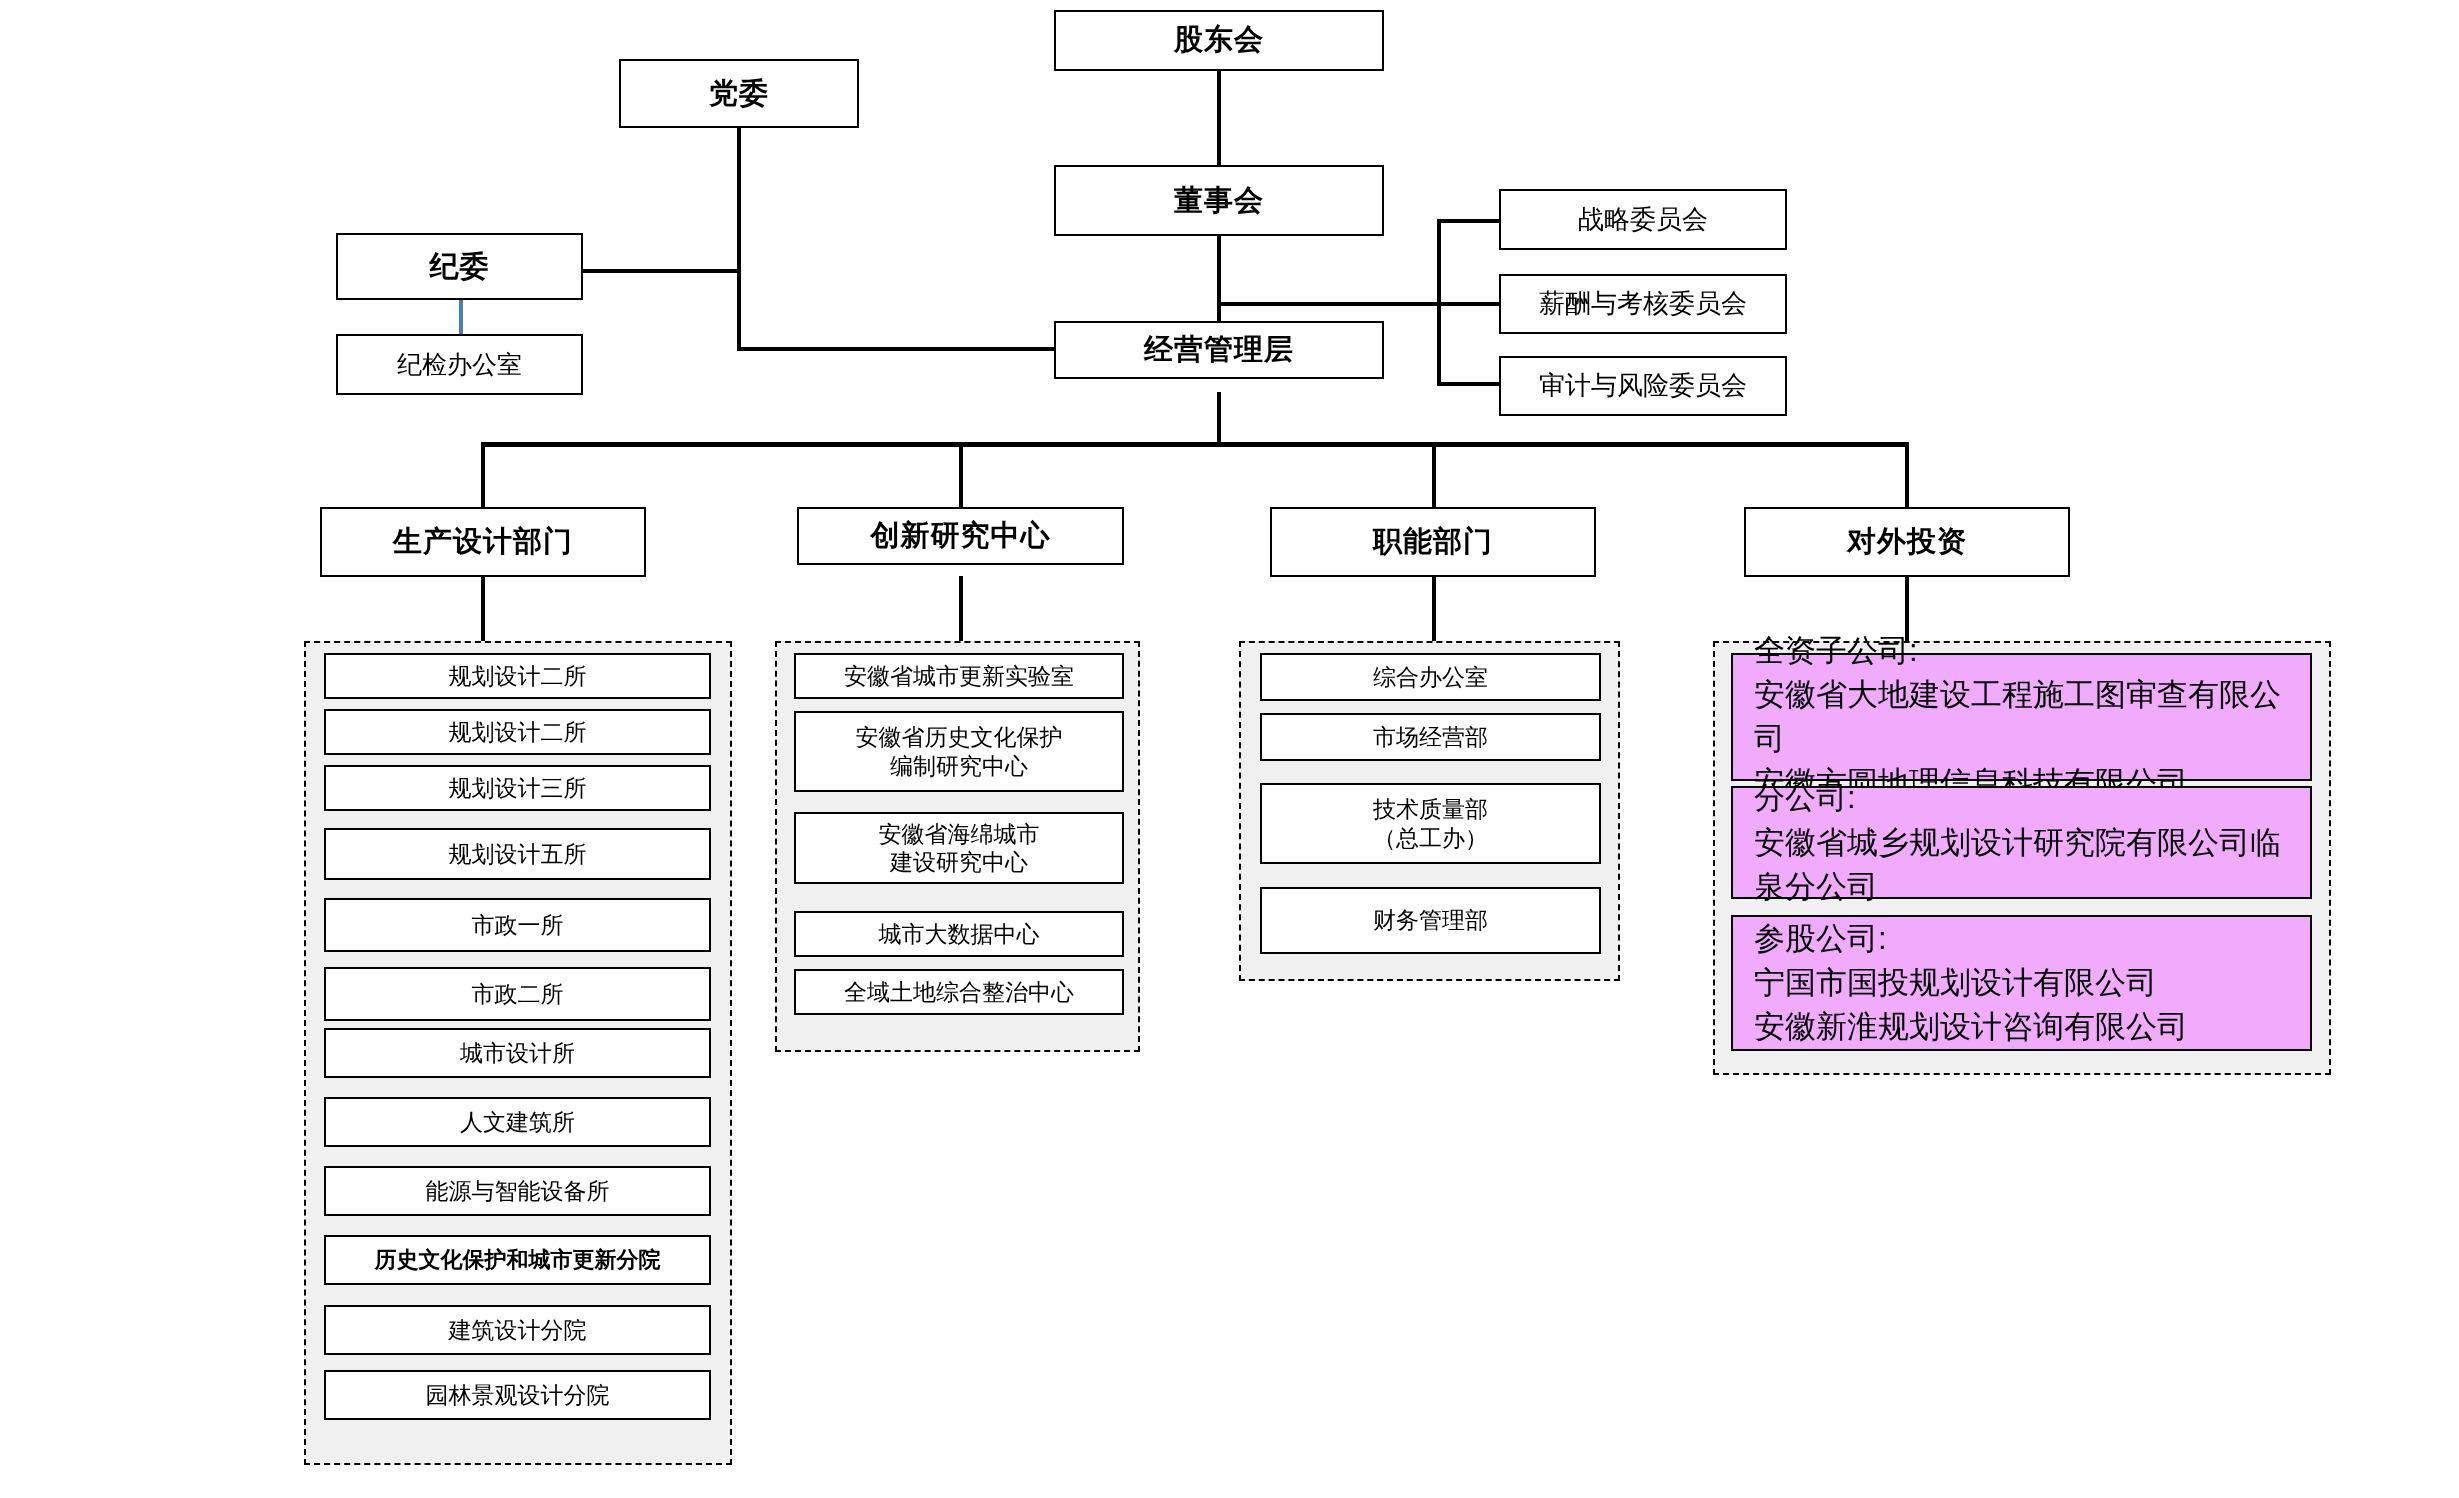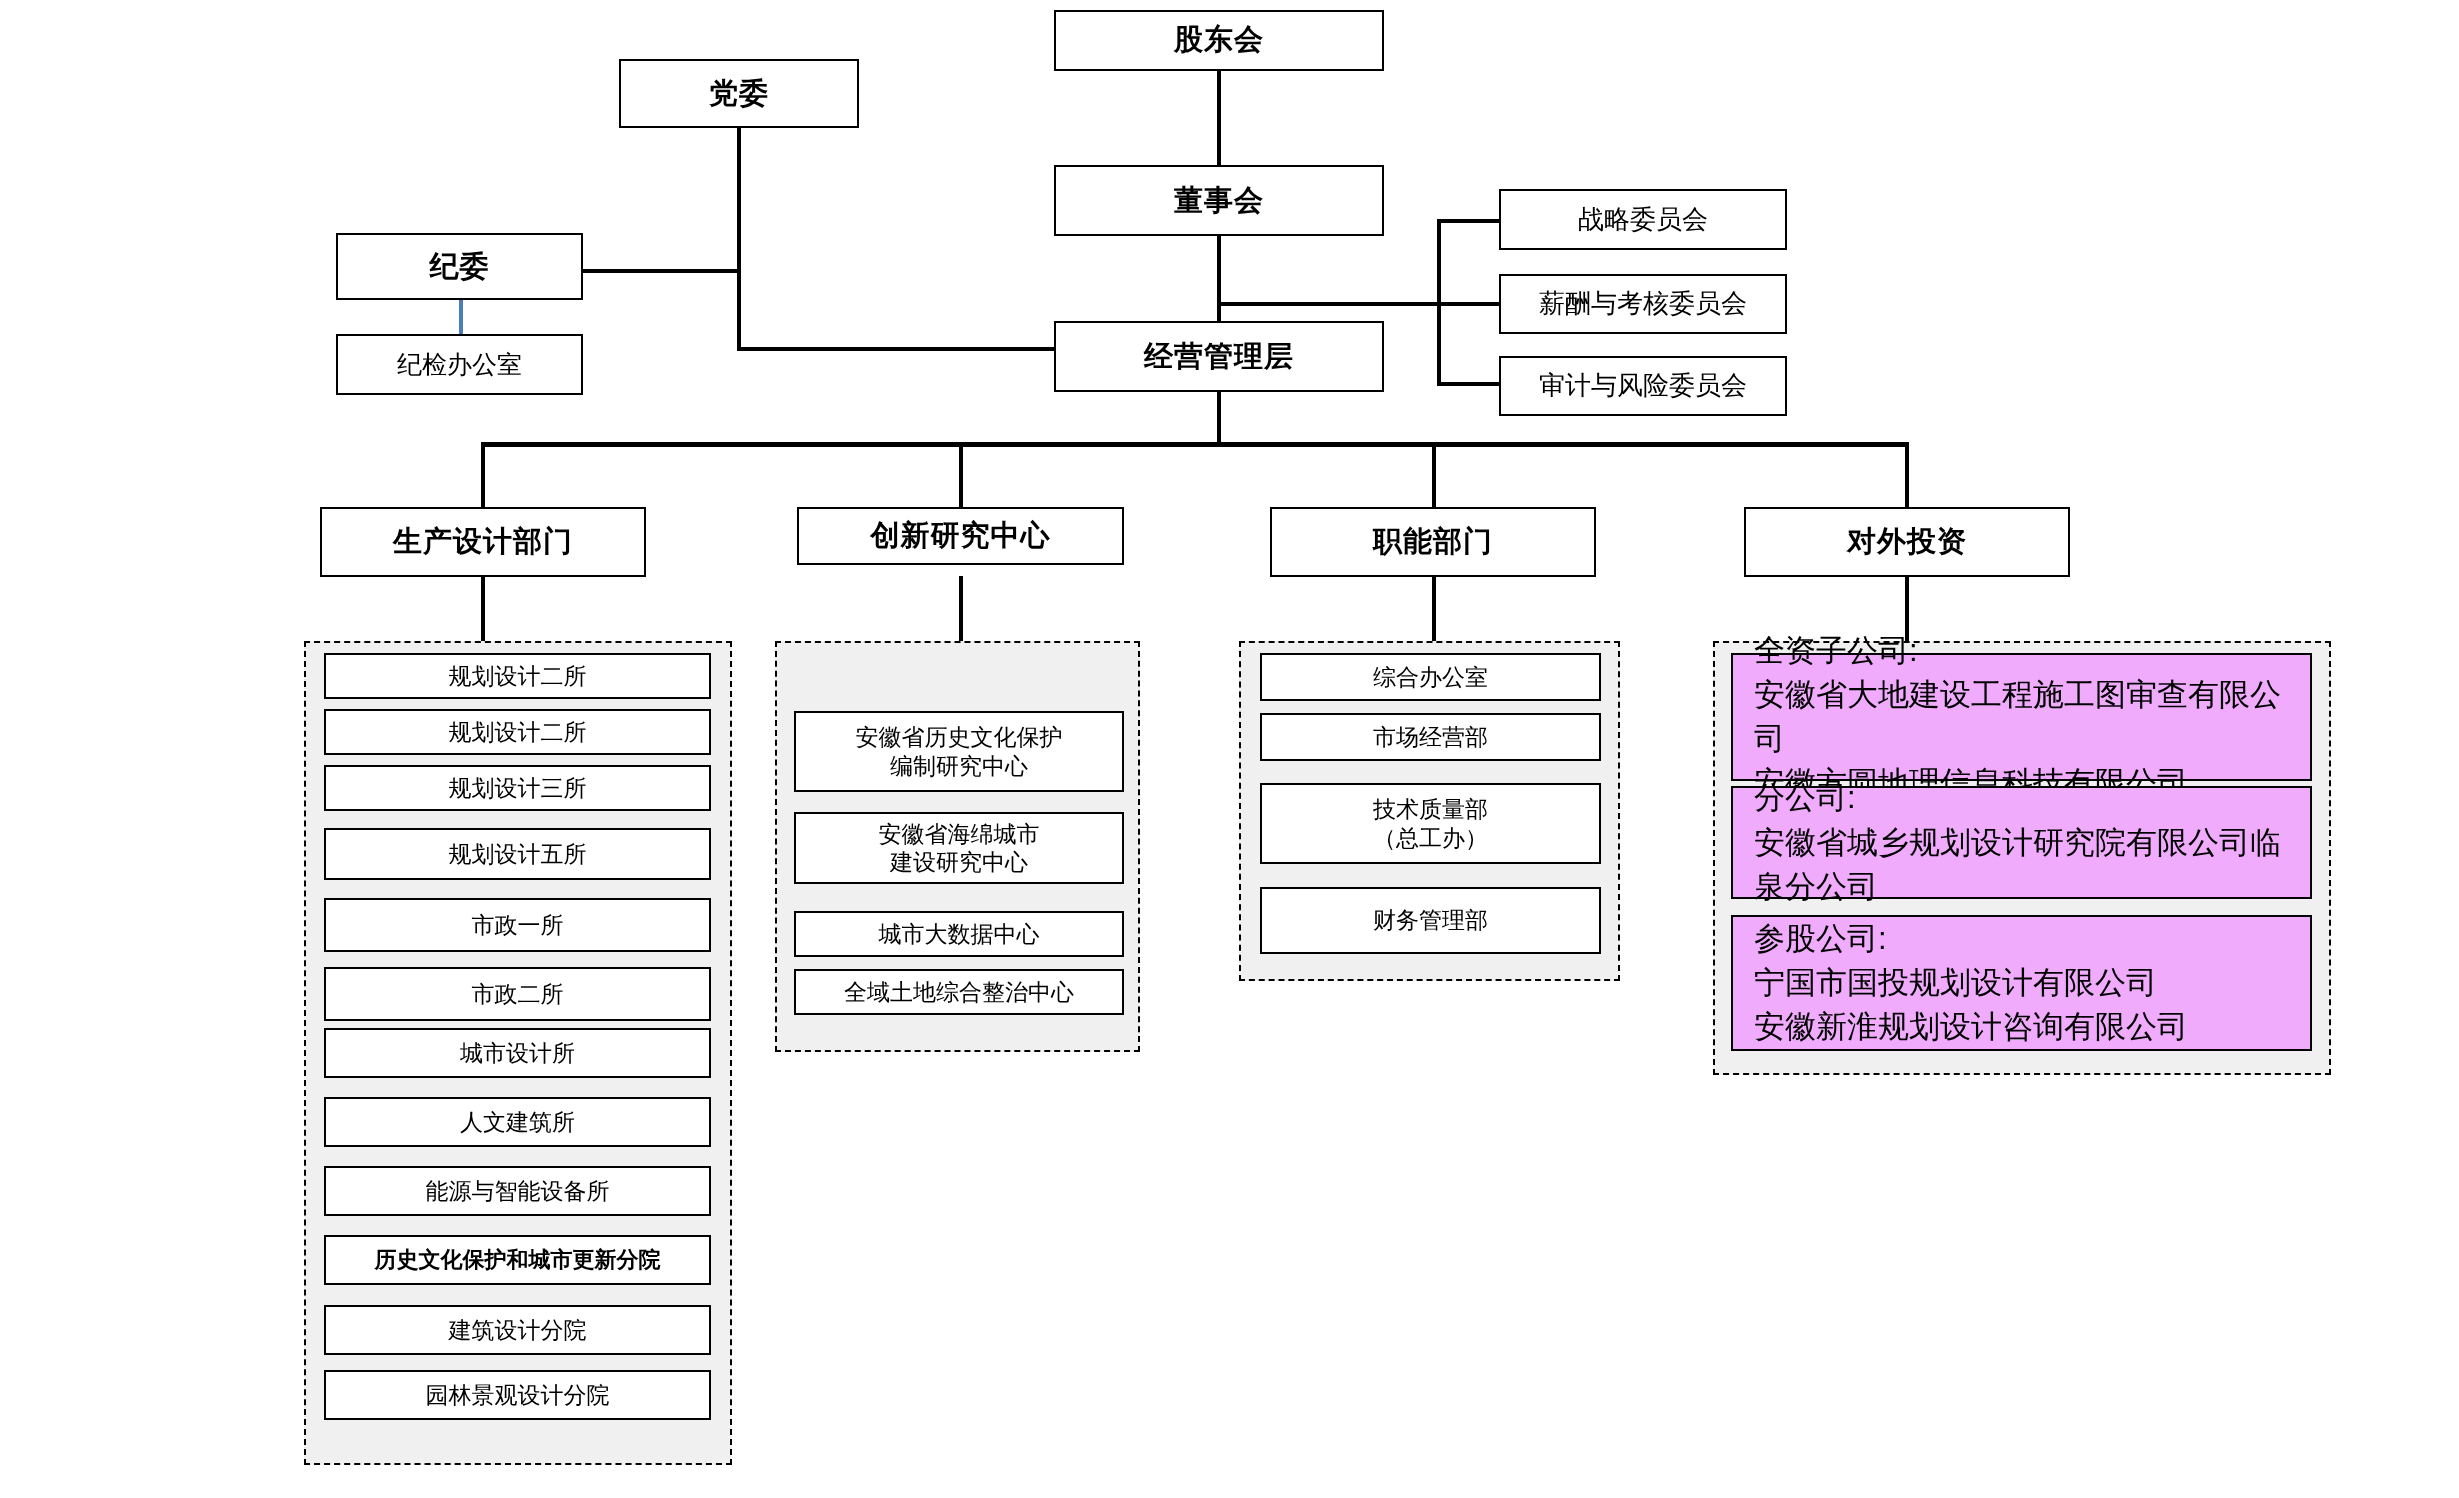--- a/index.html
+++ b/index.html
@@ -125,21 +125,21 @@
 
   <div class="ln" style="left:481px; top:576px; width:3.8px; height:67px;"></div>
   <div class="ln" style="left:959px; top:576px; width:3.8px; height:67px;"></div>
   <div class="ln" style="left:1432px; top:576px; width:3.8px; height:67px;"></div>
   <div class="ln" style="left:1905px; top:576px; width:3.8px; height:67px;"></div>
 
   <div class="node lv-top" style="left:1054px; top:9.6px; width:330px; height:61px;">股东会</div>
 
   <div class="node lv-top" style="left:1054px; top:165px; width:330px; height:71px;">董事会</div>
 
-  <div class="node lv-top" style="left:1054px; top:321px; width:330px; height:71px;">经营管理层</div>
+  <div class="node lv-top" style="left:1054px; top:321px; width:330px; height:58px;">经营管理层</div>
 
   <div class="node lv-top" style="left:619px; top:59px; width:240px; height:69px;">党委</div>
 
   <div class="node lv-top" style="left:336px; top:233px; width:247px; height:67px;">纪委</div>
 
   <div class="node leaf" style="left:336px; top:334px; width:247px; height:61px; font-size:25px;">纪检办公室</div>
 
   <div class="node committee" style="left:1499px; top:189px; width:288px; height:61px;">战略委员会</div>
 
   <div class="node committee" style="left:1499px; top:274px; width:288px; height:60px;">薪酬与考核委员会</div>
@@ -164,20 +164,21 @@
   <div class="node leaf" style="left:324px; top:967px; width:387px; height:54px;">市政二所</div>
   <div class="node leaf" style="left:324px; top:1028px; width:387px; height:50px;">城市设计所</div>
   <div class="node leaf" style="left:324px; top:1097px; width:387px; height:50px;">人文建筑所</div>
   <div class="node leaf" style="left:324px; top:1166px; width:387px; height:50px;">能源与智能设备所</div>
   <div class="node leaf small" style="left:324px; top:1235px; width:387px; height:50px;">历史文化保护和城市更新分院</div>
   <div class="node leaf" style="left:324px; top:1305px; width:387px; height:50px;">建筑设计分院</div>
   <div class="node leaf" style="left:324px; top:1370px; width:387px; height:50px;">园林景观设计分院</div>
 
   <div class="group" style="left:775px; top:641px; width:365px; height:411px;"></div>
 
+  <div class="node leaf" style="left:794px; top:653px; width:330px; height:46px;">安徽省城市更新实验室</div>
   <div class="node leaf" style="left:794px; top:711px; width:330px; height:81px;">安徽省历史文化保护
 编制研究中心</div>
   <div class="node leaf" style="left:794px; top:812px; width:330px; height:72px;">安徽省海绵城市
 建设研究中心</div>
   <div class="node leaf" style="left:794px; top:911px; width:330px; height:46px;">城市大数据中心</div>
   <div class="node leaf" style="left:794px; top:969px; width:330px; height:46px;">全域土地综合整治中心</div>
 
   <div class="group" style="left:1239px; top:641px; width:381px; height:340px;"></div>
 
   <div class="node leaf" style="left:1260px; top:653px; width:341px; height:48px;">综合办公室</div>

